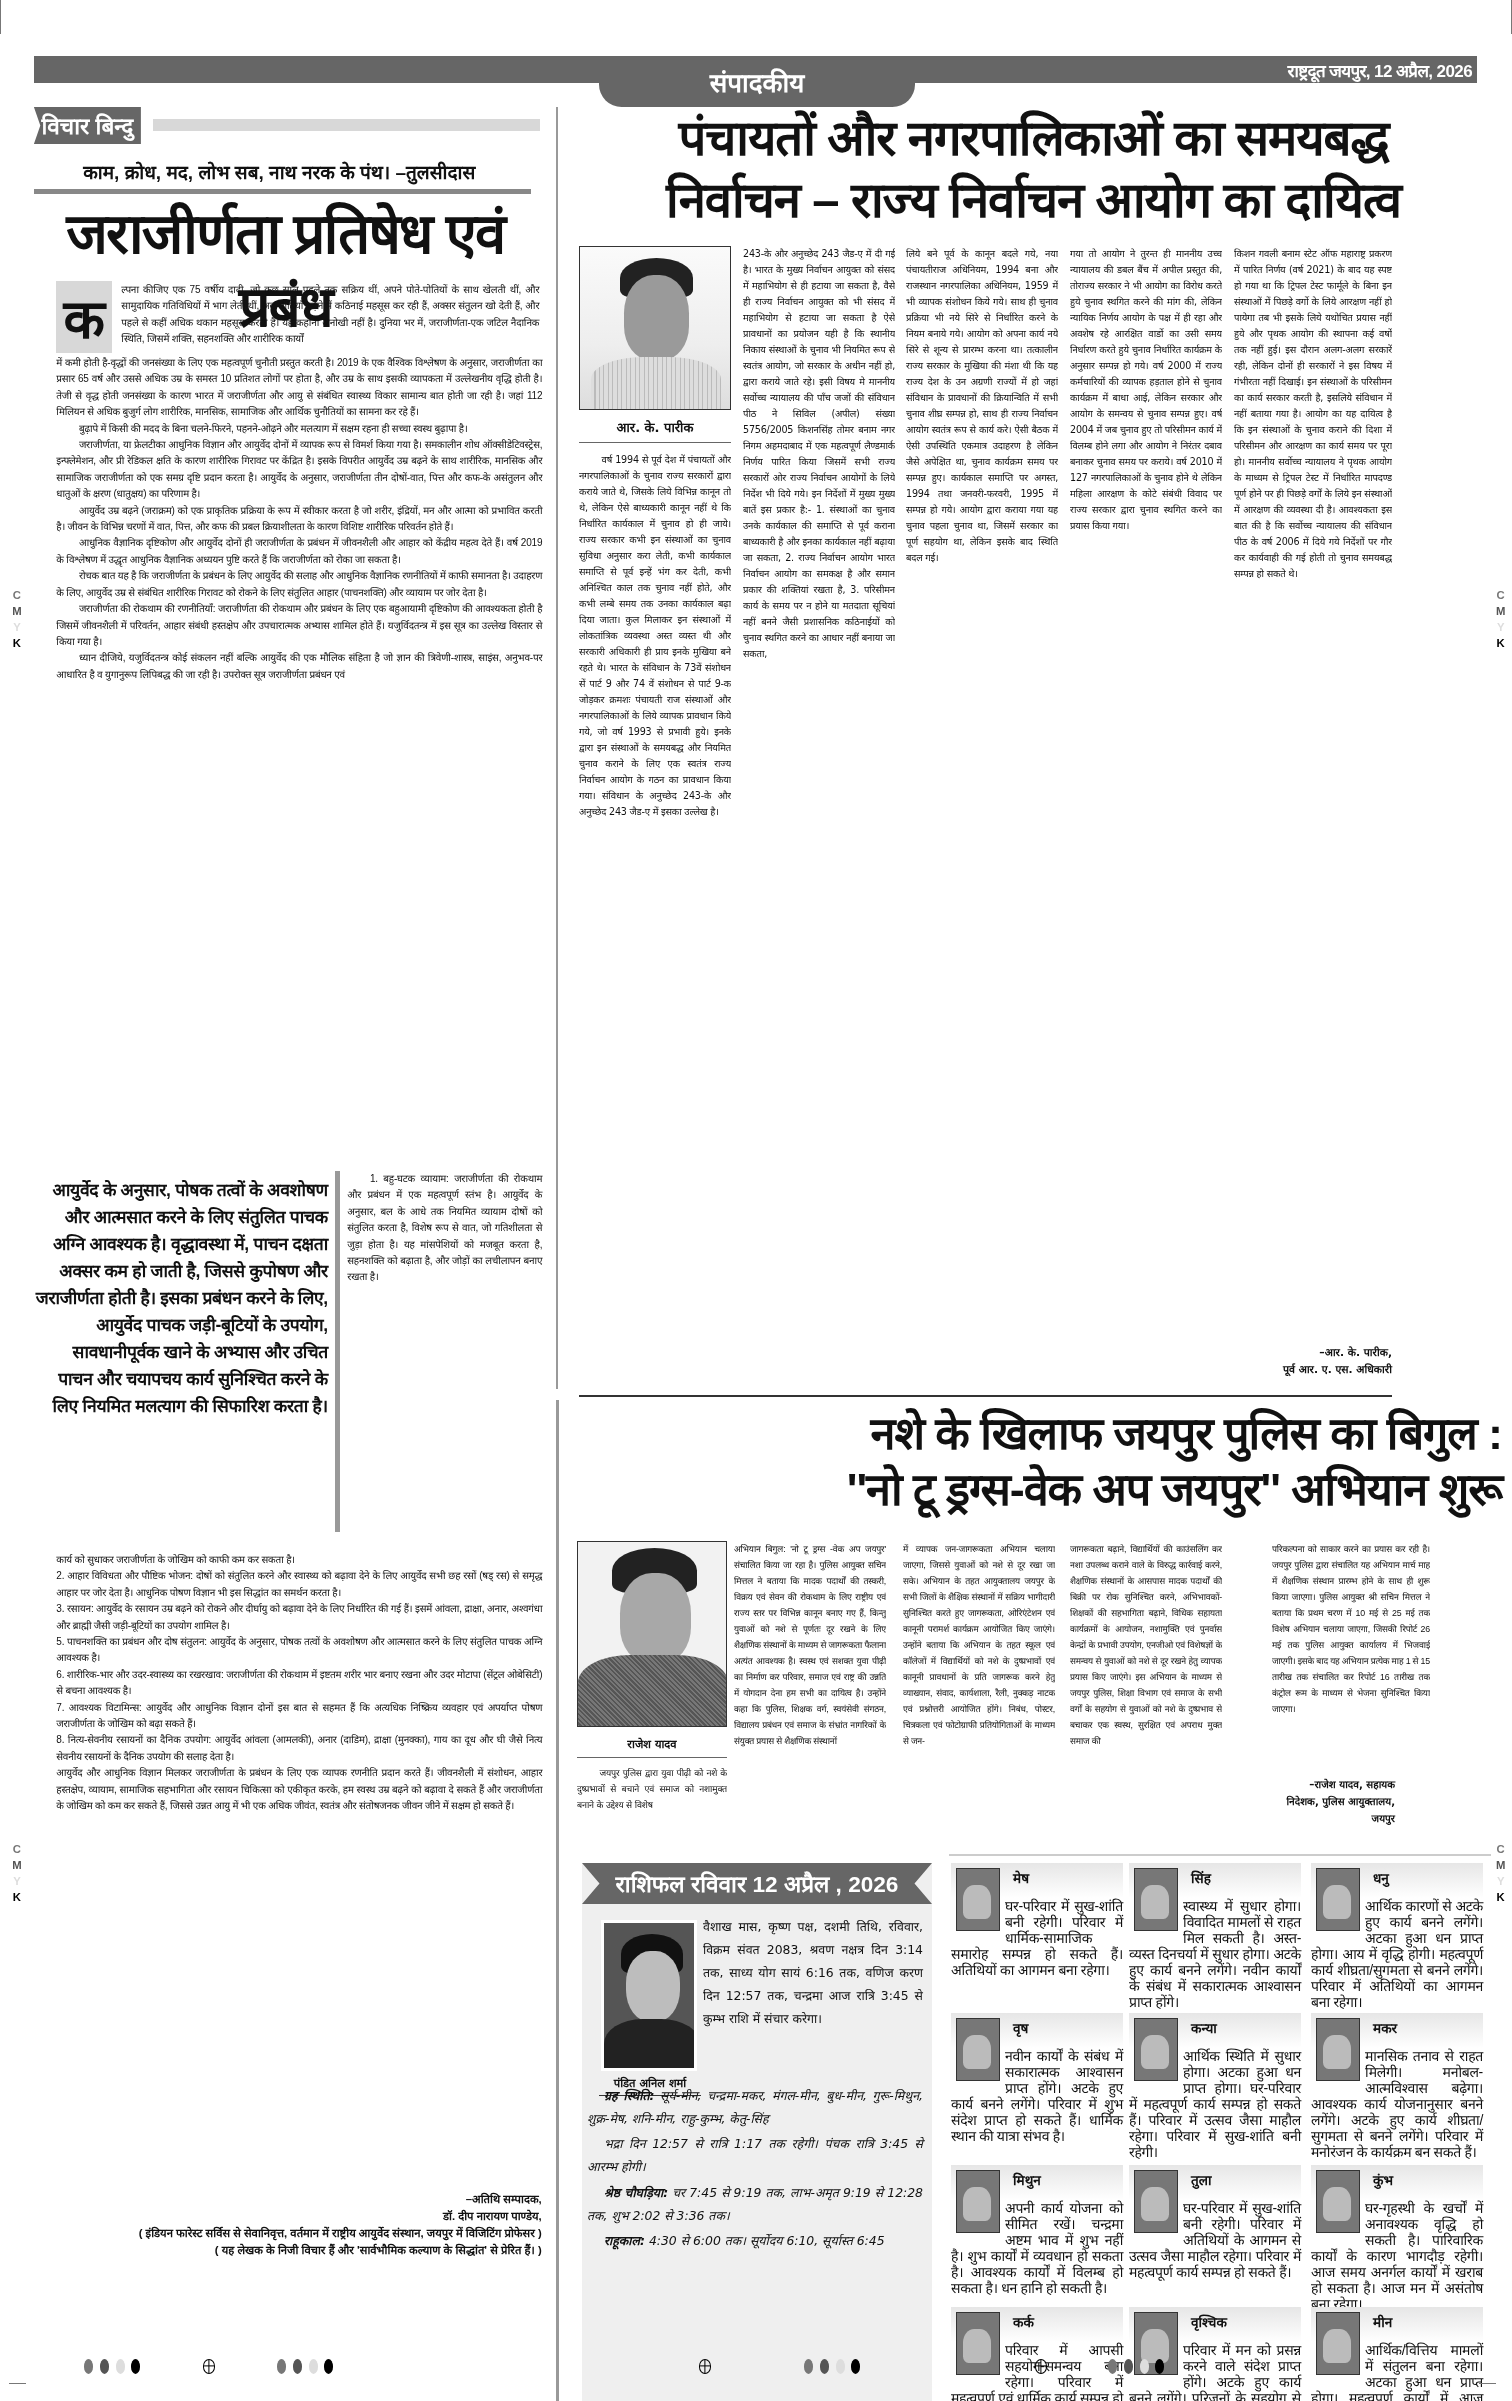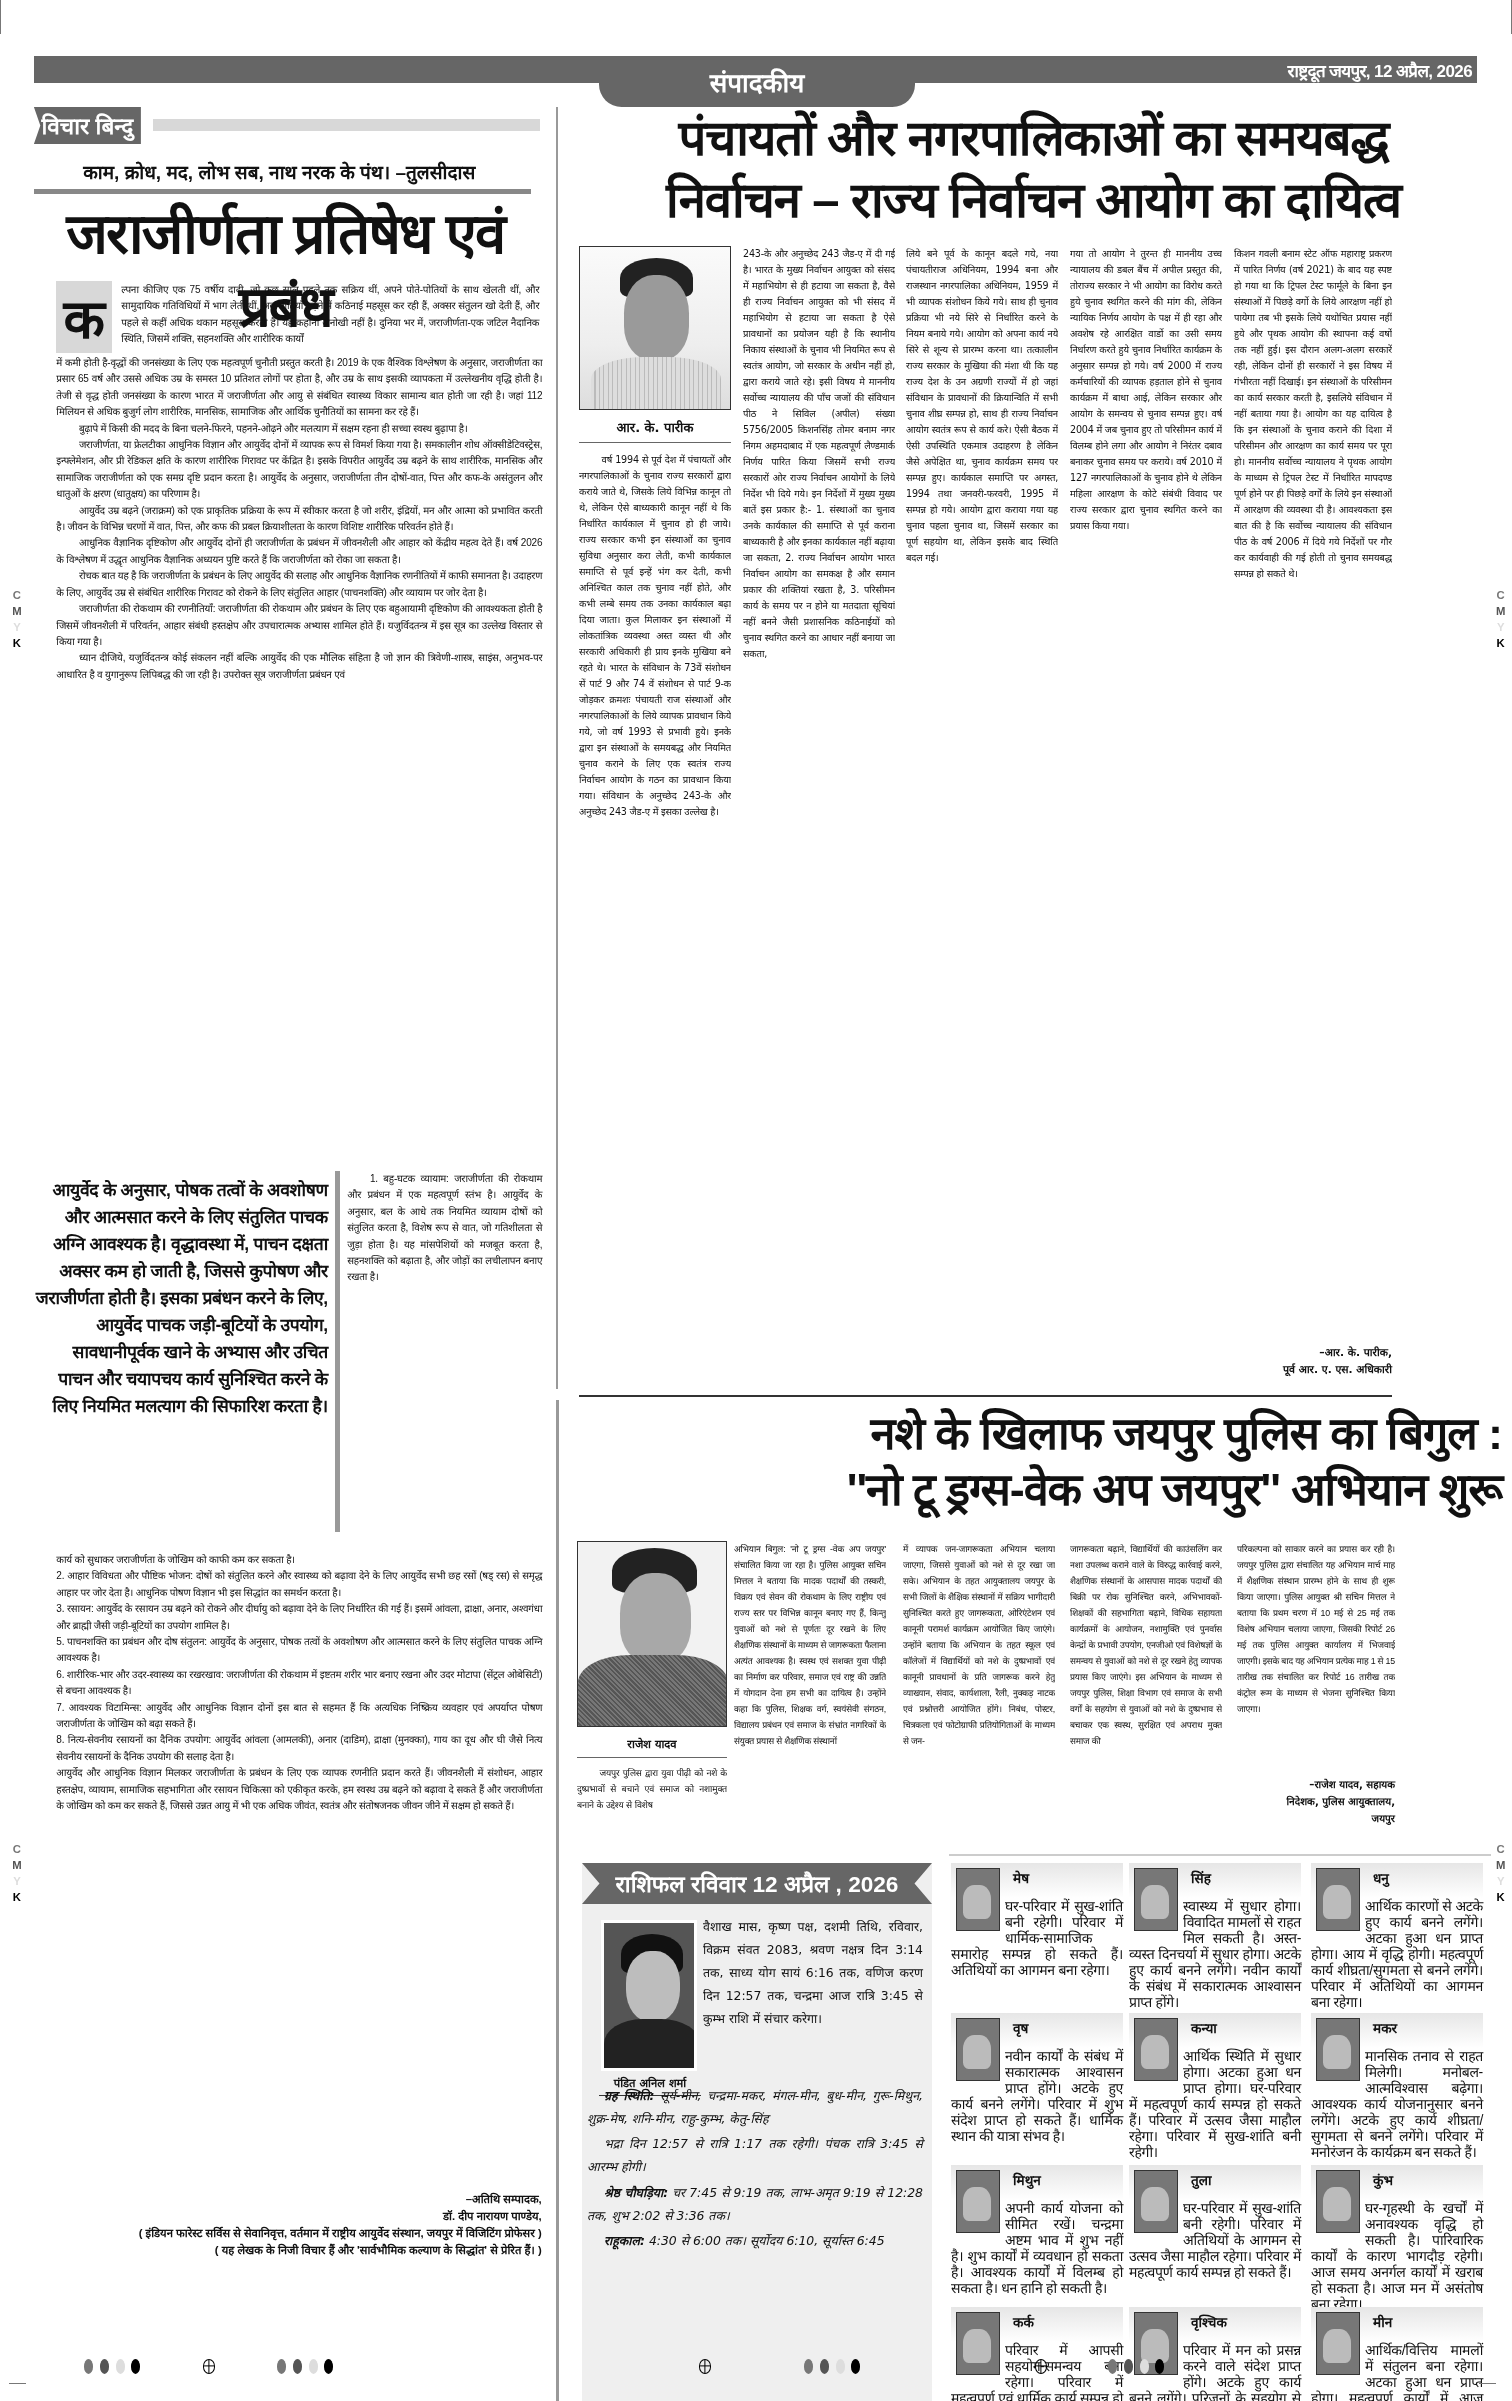--- a/index.html
+++ b/index.html
@@ -95,21 +95,21 @@
   <div class="quote-line">काम, क्रोध, मद, लोभ सब, नाथ नरक के पंथ।  –तुलसीदास</div>
   <div class="quote-rule"></div>
   <h1 class="main-head-left">जराजीर्णता प्रतिषेध एवं प्रबंध</h1>
   <div class="dropcap-box">क</div>
   <div class="left-intro body-narrow">ल्पना कीजिए एक 75 वर्षीय दादी, जो कुछ साल पहले तक सक्रिय थीं, अपने पोते-पोतियों के साथ खेलती थीं, और सामुदायिक गतिविधियों में भाग लेती थीं, अब सीढ़ियाँ चढ़ने में कठिनाई महसूस कर रही हैं, अक्सर संतुलन खो देती हैं, और पहले से कहीं अधिक थकान महसूस करती हैं। यह कहानी अनोखी नहीं है। दुनिया भर में, जराजीर्णता-एक जटिल नैदानिक स्थिति, जिसमें शक्ति, सहनशक्ति और शारीरिक कार्यों</div>
   <div class="left-body body-narrow">
     <p style="text-indent:0">में कमी होती है-वृद्धों की जनसंख्या के लिए एक महत्वपूर्ण चुनौती प्रस्तुत करती है। 2019 के एक वैश्विक विश्लेषण के अनुसार, जराजीर्णता का प्रसार 65 वर्ष और उससे अधिक उम्र के समस्त 10 प्रतिशत लोगों पर होता है, और उम्र के साथ इसकी व्यापकता में उल्लेखनीय वृद्धि होती है। तेजी से वृद्ध होती जनसंख्या के कारण भारत में जराजीर्णता और आयु से संबंधित स्वास्थ्य विकार सामान्य बात होती जा रही है। जहां 112 मिलियन से अधिक बुजुर्ग लोग शारीरिक, मानसिक, सामाजिक और आर्थिक चुनौतियों का सामना कर रहे हैं।</p>
     <p>बुढ़ापे में किसी की मदद के बिना चलने-फिरने, पहनने-ओढ़ने और मलत्याग में सक्षम रहना ही सच्चा स्वस्थ बुढ़ापा है।</p>
     <p>जराजीर्णता, या फ्रेलटीका आधुनिक विज्ञान और आयुर्वेद दोनों में व्यापक रूप से विमर्श किया गया है। समकालीन शोध ऑक्सीडेटिवस्ट्रेस, इन्फ्लेमेशन, और प्री रेडिकल क्षति के कारण शारीरिक गिरावट पर केंद्रित है। इसके विपरीत आयुर्वेद उम्र बढ़ने के साथ शारीरिक, मानसिक और सामाजिक जराजीर्णता को एक समग्र दृष्टि प्रदान करता है। आयुर्वेद के अनुसार, जराजीर्णता तीन दोषों-वात, पित्त और कफ-के असंतुलन और धातुओं के क्षरण (धातुक्षय) का परिणाम है।</p>
     <p>आयुर्वेद उम्र बढ़ने (जराक्रम) को एक प्राकृतिक प्रक्रिया के रूप में स्वीकार करता है जो शरीर, इंद्रियों, मन और आत्मा को प्रभावित करती है। जीवन के विभिन्न चरणों में वात, पित्त, और कफ की प्रबल क्रियाशीलता के कारण विशिष्ट शारीरिक परिवर्तन होते हैं।</p>
-    <p>आधुनिक वैज्ञानिक दृष्टिकोण और आयुर्वेद दोनों ही जराजीर्णता के प्रबंधन में जीवनशैली और आहार को केंद्रीय महत्व देते हैं। वर्ष 2026 के विश्लेषण में उद्धृत आधुनिक वैज्ञानिक अध्ययन पुष्टि करते हैं कि जराजीर्णता को रोका जा सकता है।</p>
+    <p>आधुनिक वैज्ञानिक दृष्टिकोण और आयुर्वेद दोनों ही जराजीर्णता के प्रबंधन में जीवनशैली और आहार को केंद्रीय महत्व देते हैं। वर्ष 2019 के विश्लेषण में उद्धृत आधुनिक वैज्ञानिक अध्ययन पुष्टि करते हैं कि जराजीर्णता को रोका जा सकता है।</p>
     <p>रोचक बात यह है कि जराजीर्णता के प्रबंधन के लिए आयुर्वेद की सलाह और आधुनिक वैज्ञानिक रणनीतियों में काफी समानता है। उदाहरण के लिए, आयुर्वेद उम्र से संबंधित शारीरिक गिरावट को रोकने के लिए संतुलित आहार (पाचनशक्ति) और व्यायाम पर जोर देता है।</p>
     <p>जराजीर्णता की रोकथाम की रणनीतियाँ: जराजीर्णता की रोकथाम और प्रबंधन के लिए एक बहुआयामी दृष्टिकोण की आवश्यकता होती है जिसमें जीवनशैली में परिवर्तन, आहार संबंधी हस्तक्षेप और उपचारात्मक अभ्यास शामिल होते हैं। यजुर्विदतन्त्र में इस सूत्र का उल्लेख विस्तार से किया गया है।</p>
     <p>ध्यान दीजिये, यजुर्विदतन्त्र कोई संकलन नहीं बल्कि आयुर्वेद की एक मौलिक संहिता है जो ज्ञान की त्रिवेणी-शास्त्र, साइंस, अनुभव-पर आधारित है व युगानुरूप लिपिबद्ध की जा रही है। उपरोक्त सूत्र जराजीर्णता प्रबंधन एवं</p>
   </div>
   <div class="pull-quote">आयुर्वेद के अनुसार, पोषक तत्वों के अवशोषण और आत्मसात करने के लिए संतुलित पाचक अग्नि आवश्यक है। वृद्धावस्था में, पाचन दक्षता अक्सर कम हो जाती है, जिससे कुपोषण और जराजीर्णता होती है। इसका प्रबंधन करने के लिए, आयुर्वेद पाचक जड़ी-बूटियों के उपयोग, सावधानीपूर्वक खाने के अभ्यास और उचित पाचन और चयापचय कार्य सुनिश्चित करने के लिए नियमित मलत्याग की सिफारिश करता है।</div>
   <div class="pull-rule"></div>
   <div class="right-small body-narrow">
     <p>1. बहु-घटक व्यायाम: जराजीर्णता की रोकथाम और प्रबंधन में एक महत्वपूर्ण स्तंभ है। आयुर्वेद के अनुसार, बल के आधे तक नियमित व्यायाम दोषों को संतुलित करता है, विशेष रूप से वात, जो गतिशीलता से जुड़ा होता है। यह मांसपेशियों को मजबूत करता है, सहनशक्ति को बढ़ाता है, और जोड़ों का लचीलापन बनाए रखता है।</p>
   </div>
   <div class="left-body2 body-narrow">
@@ -185,21 +185,21 @@
 
 <div class="art-col narrow-cols" style="left:734px;top:1541px;width:152px;height:305px;">
   <p>अभियान बिगुल: 'नो टू ड्रग्स -वेक अप जयपुर' संचालित किया जा रहा है। पुलिस आयुक्त सचिन मित्तल ने बताया कि मादक पदार्थों की तस्करी, विक्रय एवं सेवन की रोकथाम के लिए राष्ट्रीय एवं राज्य स्तर पर विभिन्न कानून बनाए गए हैं, किन्तु युवाओं को नशे से पूर्णतः दूर रखने के लिए शैक्षणिक संस्थानों के माध्यम से जागरूकता फैलाना अत्यंत आवश्यक है। स्वस्थ एवं सशक्त युवा पीढ़ी का निर्माण कर परिवार, समाज एवं राष्ट्र की उन्नति में योगदान देना हम सभी का दायित्व है। उन्होंने कहा कि पुलिस, शिक्षक वर्ग, स्वयंसेवी संगठन, विद्यालय प्रबंधन एवं समाज के संभ्रांत नागरिकों के संयुक्त प्रयास से शैक्षणिक संस्थानों</p>
 </div>
 <div class="art-col narrow-cols" style="left:903px;top:1541px;width:152px;height:305px;">
   <p>में व्यापक जन-जागरूकता अभियान चलाया जाएगा, जिससे युवाओं को नशे से दूर रखा जा सके। अभियान के तहत आयुक्तालय जयपुर के सभी जिलों के शैक्षिक संस्थानों में सक्रिय भागीदारी सुनिश्चित करते हुए जागरूकता, ओरिएंटेशन एवं कानूनी परामर्श कार्यक्रम आयोजित किए जाएंगे। उन्होंने बताया कि अभियान के तहत स्कूल एवं कॉलेजों में विद्यार्थियों को नशे के दुष्प्रभावों एवं कानूनी प्रावधानों के प्रति जागरूक करने हेतु व्याख्यान, संवाद, कार्यशाला, रैली, नुक्कड़ नाटक एवं प्रश्नोत्तरी आयोजित होंगे। निबंध, पोस्टर, चित्रकला एवं फोटोग्राफी प्रतियोगिताओं के माध्यम से जन-</p>
 </div>
 <div class="art-col narrow-cols" style="left:1070px;top:1541px;width:152px;height:305px;">
   <p>जागरूकता बढ़ाने, विद्यार्थियों की काउंसलिंग कर नशा उपलब्ध कराने वाले के विरुद्ध कार्रवाई करने, शैक्षणिक संस्थानों के आसपास मादक पदार्थों की बिक्री पर रोक सुनिश्चित करने, अभिभावकों-शिक्षकों की सहभागिता बढ़ाने, विधिक सहायता कार्यक्रमों के आयोजन, नशामुक्ति एवं पुनर्वास केन्द्रों के प्रभावी उपयोग, एनजीओ एवं विशेषज्ञों के समन्वय से युवाओं को नशे से दूर रखने हेतु व्यापक प्रयास किए जाएंगे। इस अभियान के माध्यम से जयपुर पुलिस, शिक्षा विभाग एवं समाज के सभी वर्गों के सहयोग से युवाओं को नशे के दुष्प्रभाव से बचाकर एक स्वस्थ, सुरक्षित एवं अपराध मुक्त समाज की</p>
 </div>
-<div class="art-col narrow-cols" style="left:1237px;top:1541px;width:158px;height:226px;">
+<div class="art-col narrow-cols" style="left:1272px;top:1541px;width:158px;height:226px;">
   <p>परिकल्पना को साकार करने का प्रयास कर रही है। जयपुर पुलिस द्वारा संचालित यह अभियान मार्च माह में शैक्षणिक संस्थान प्रारम्भ होने के साथ ही शुरू किया जाएगा। पुलिस आयुक्त श्री सचिन मित्तल ने बताया कि प्रथम चरण में 10 मई से 25 मई तक विशेष अभियान चलाया जाएगा, जिसकी रिपोर्ट 26 मई तक पुलिस आयुक्त कार्यालय में भिजवाई जाएगी। इसके बाद यह अभियान प्रत्येक माह 1 से 15 तारीख तक संचालित कर रिपोर्ट 16 तारीख तक कंट्रोल रूम के माध्यम से भेजना सुनिश्चित किया जाएगा।</p>
 </div>
 <div class="byline" style="left:1237px;top:1776px;width:158px;font-size:10.2px;">
   <div>–राजेश यादव, सहायक</div>
   <div>निदेशक, पुलिस आयुक्तालय,</div>
   <div>जयपुर</div>
 </div>
 
 <div class="rashi-box"></div>
 <div class="rashi-title">राशिफल रविवार 12 अप्रैल , 2026</div>

